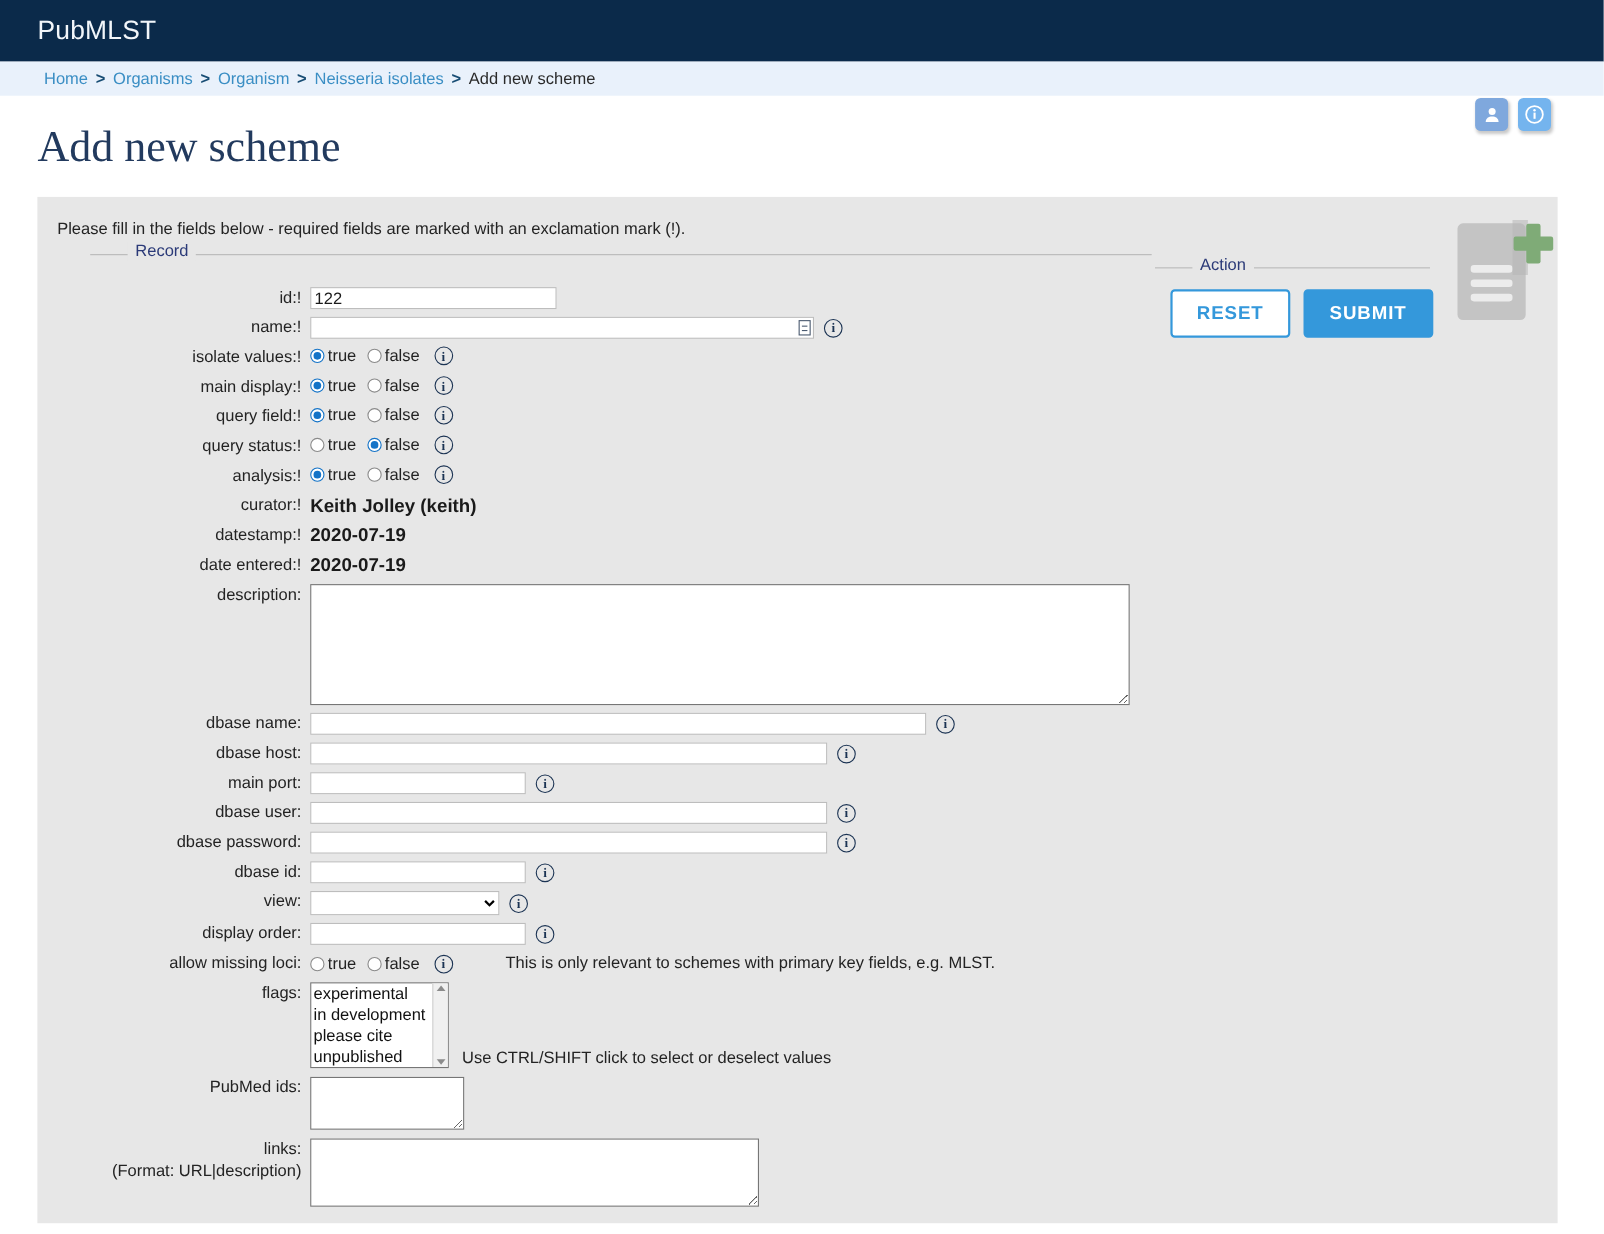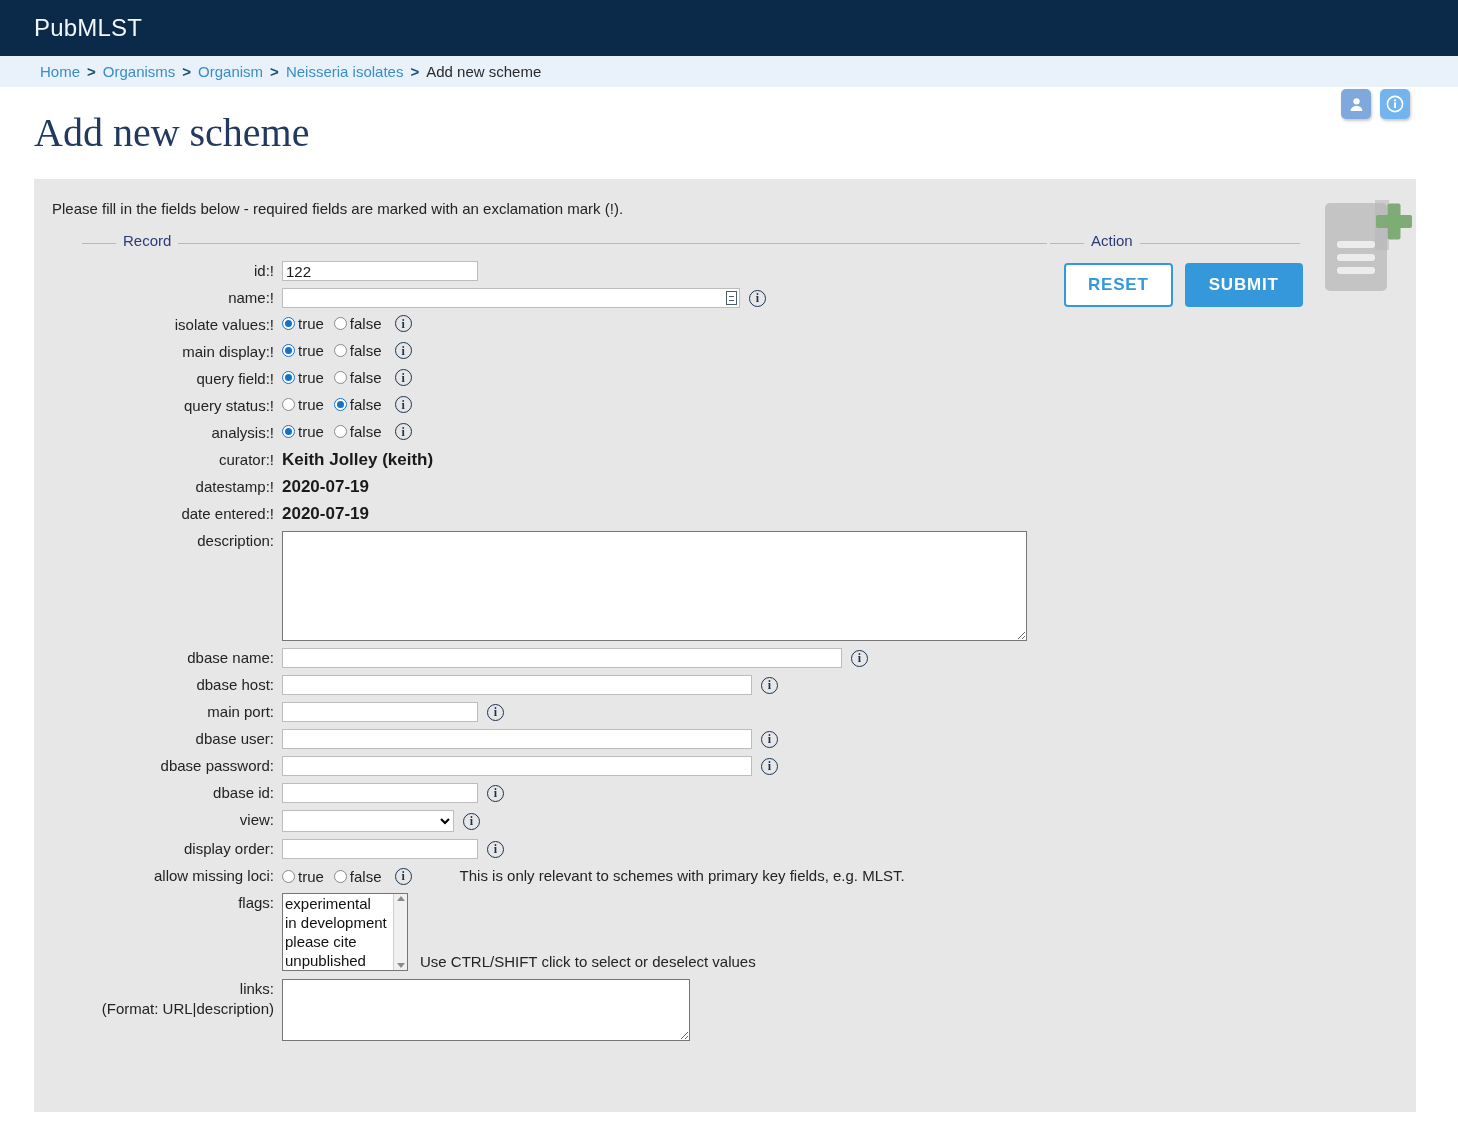--- a/index.html
+++ b/index.html
@@ -113,21 +113,21 @@
   .fs-legend {
     position: absolute;
     top: -11px;
     left: 34px;
     background: #e7e7e7;
     padding: 0 7px;
     color: #2b3a78;
     font-size: 15px;
   }
 
-  #record-fs { left: 48px; top: 64px; width: 965px; }
+  #record-fs { left: 48px; top: 52px; width: 965px; }
   #action-fs { left: 1016px; top: 64px; width: 250px; }
 
   
   .rows {
     position: absolute;
     left: 40px;
     top: 82px;
     width: 1330px;
   }
   .row {
@@ -171,21 +171,21 @@
   select {
     font-family: "Liberation Sans", sans-serif;
     font-size: 15px;
     border: 1px solid #bdbdbd;
     background: #ffffff;
     height: 22px;
     box-sizing: border-box;
     outline: none;
   }
 
-  .w-id { width: 196px; }
+  .w-id { width: 224px; }
   .w-name { width: 458px; }
   .w-dbname { width: 560px; }
   .w-dbhost { width: 470px; }
   .w-dbshort { width: 196px; }
 
   .bold-val {
     font-weight: bold;
     font-size: 17px;
     color: #1a1a1a;
     line-height: 20px;
@@ -656,20 +656,26 @@
           </div>
           <div class="flags-scroll">
             <span class="arr-up"></span>
             <span class="arr-dn"></span>
           </div>
         </div>
         <span class="hint">Use CTRL/SHIFT click to select or deselect values</span>
       </div>
     </div>
 
+    <div class="row" style="margin-top:8px;">
+      <div class="lbl">PubMed ids:</div>
+      <div class="field">
+        <textarea style="width: 140px; height: 48px;"></textarea>
+      </div>
+    </div>
 
     <div class="row" style="margin-top:8px;">
       <div class="lbl">
         <span class="sub">links:</span>
         <span class="sub">(Format: URL|description)</span>
       </div>
       <div class="field">
         <textarea style="width: 408px; height: 62px;"></textarea>
       </div>
     </div>

